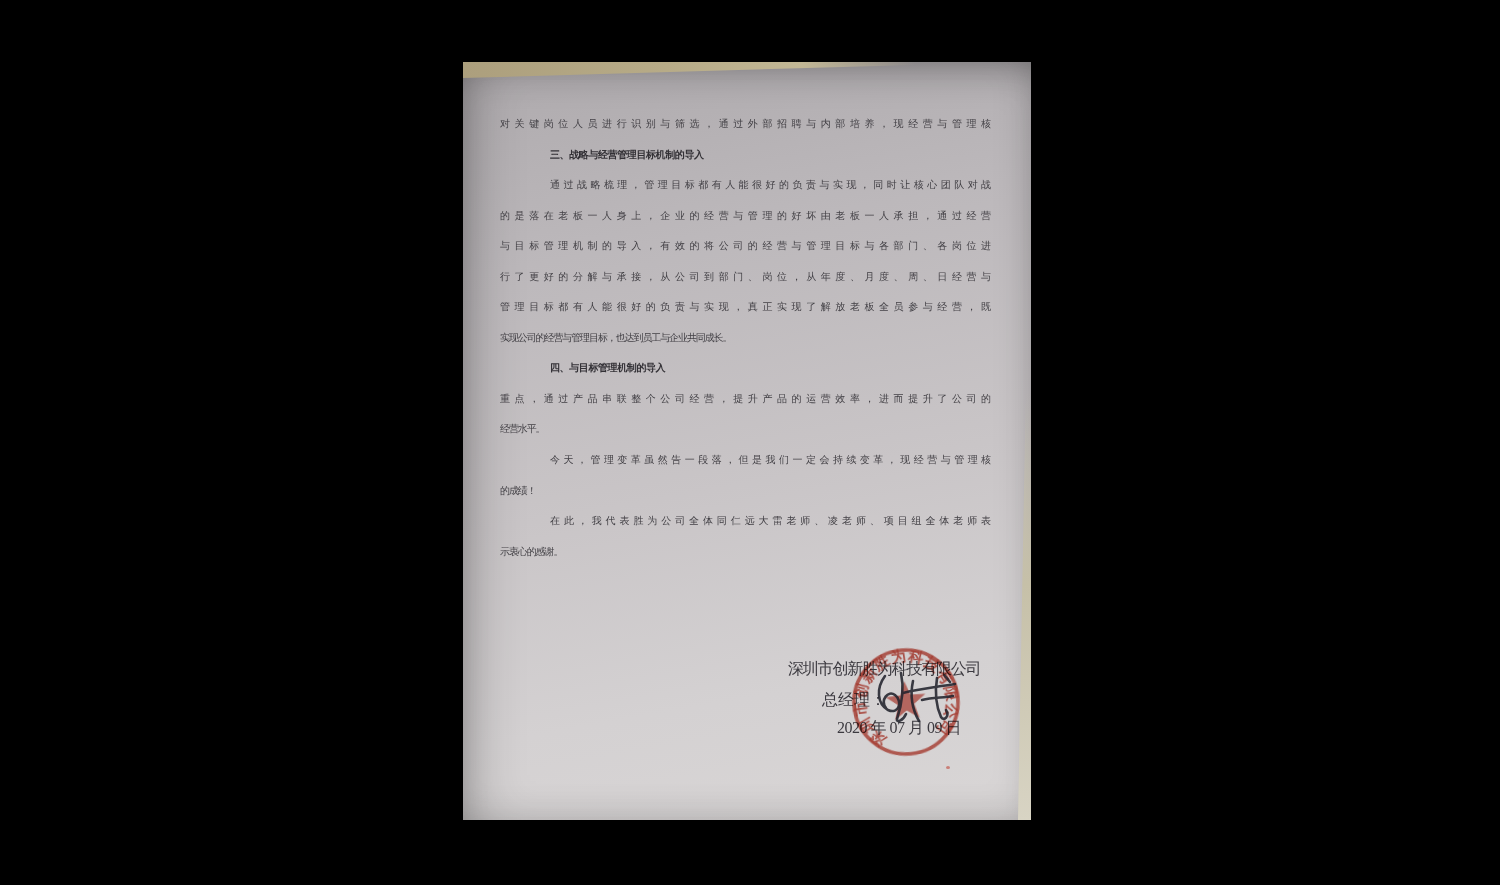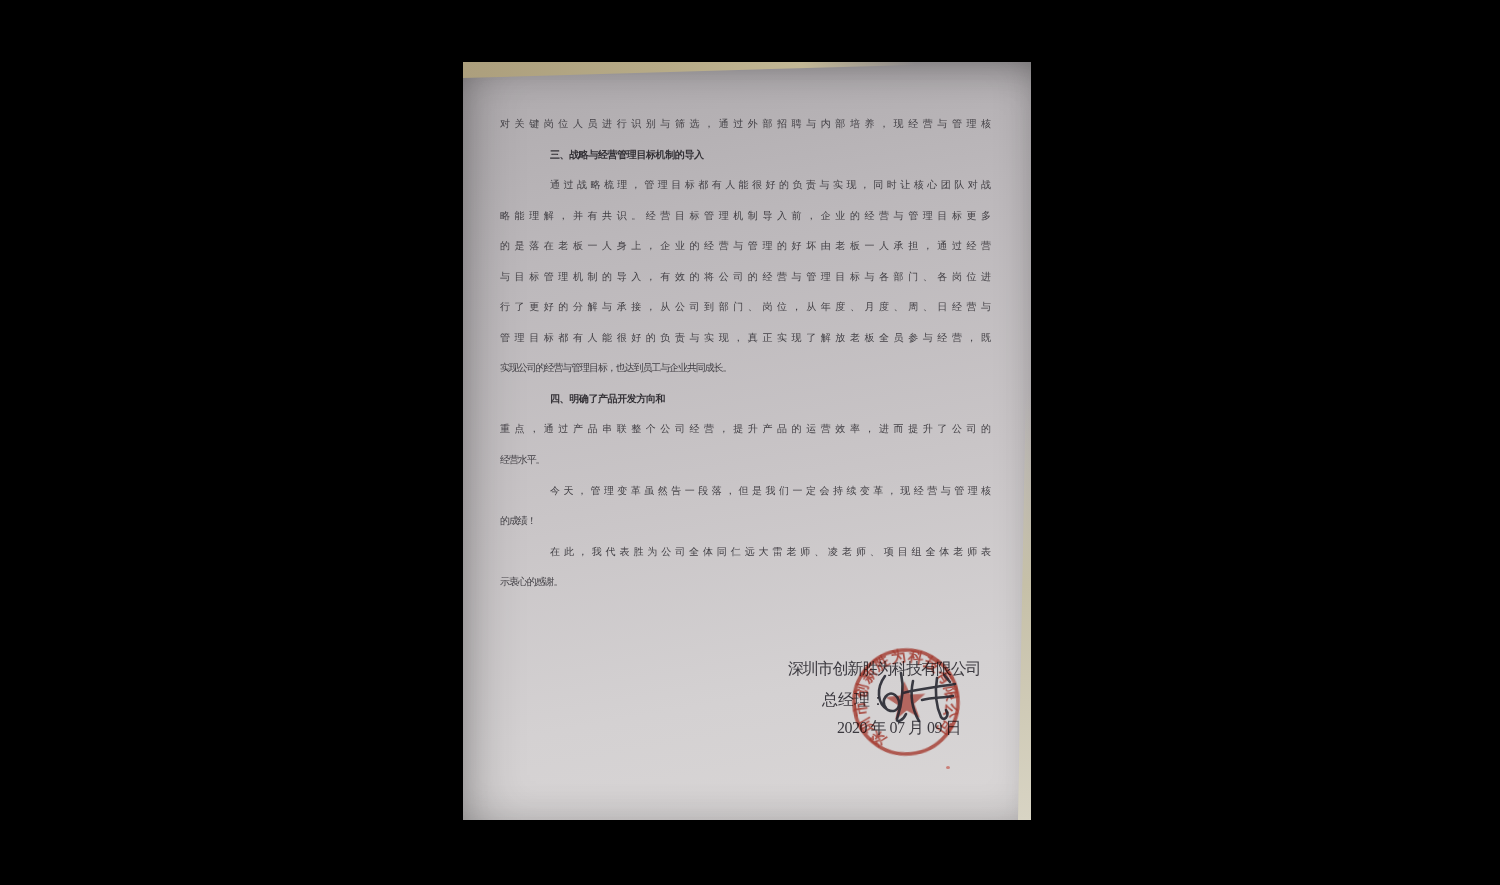--- a/index.html
+++ b/index.html
@@ -73,27 +73,26 @@
 
 <div class="photo">
 
   <div class="table-wedge"></div>
   <div class="right-strip"></div>
 
   <div class="page-text">
     <div class="ln fill">对关键岗位人员进行识别与筛选，通过外部招聘与内部培养，现经营与管理核</div>
     <div class="ln bold indent">三、战略与经营管理目标机制的导入</div>
     <div class="ln fill indent">通过战略梳理，管理目标都有人能很好的负责与实现，同时让核心团队对战</div>
-    <div class="ln fill">略能理解，并有共识。经营目标管理机制导入前，企业的经营与管理目标更多</div>
     <div class="ln fill">的是落在老板一人身上，企业的经营与管理的好坏由老板一人承担，通过经营</div>
     <div class="ln fill">与目标管理机制的导入，有效的将公司的经营与管理目标与各部门、各岗位进</div>
     <div class="ln fill">行了更好的分解与承接，从公司到部门、岗位，从年度、月度、周、日经营与</div>
     <div class="ln fill">管理目标都有人能很好的负责与实现，真正实现了解放老板全员参与经营，既</div>
     <div class="ln">实现公司的经营与管理目标，也达到员工与企业共同成长。</div>
-    <div class="ln bold indent">四、明确了产品开发方向和</div>
+    <div class="ln bold indent">四、与目标管理机制的导入</div>
     <div class="ln fill">重点，通过产品串联整个公司经营，提升产品的运营效率，进而提升了公司的</div>
     <div class="ln">经营水平。</div>
     <div class="ln fill indent">今天，管理变革虽然告一段落，但是我们一定会持续变革，现经营与管理核</div>
     <div class="ln">的成绩！</div>
     <div class="ln fill indent">在此，我代表胜为公司全体同仁远大雷老师、凌老师、项目组全体老师表</div>
     <div class="ln">示衷心的感谢。</div>
   </div>
 
   <div class="sig-company">深圳市创新胜为科技有限公司</div>
   <div class="sig-role">总经理：</div>

